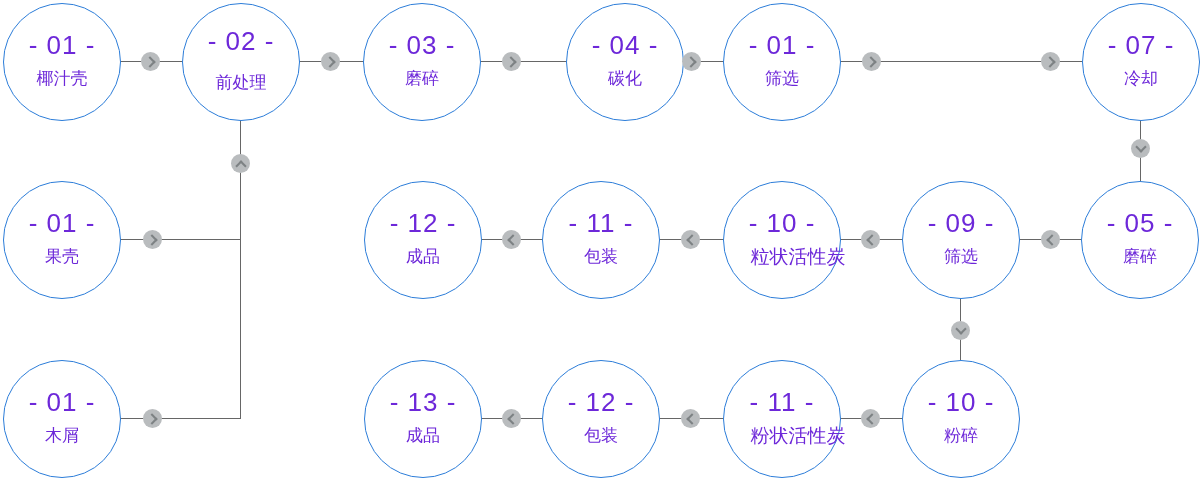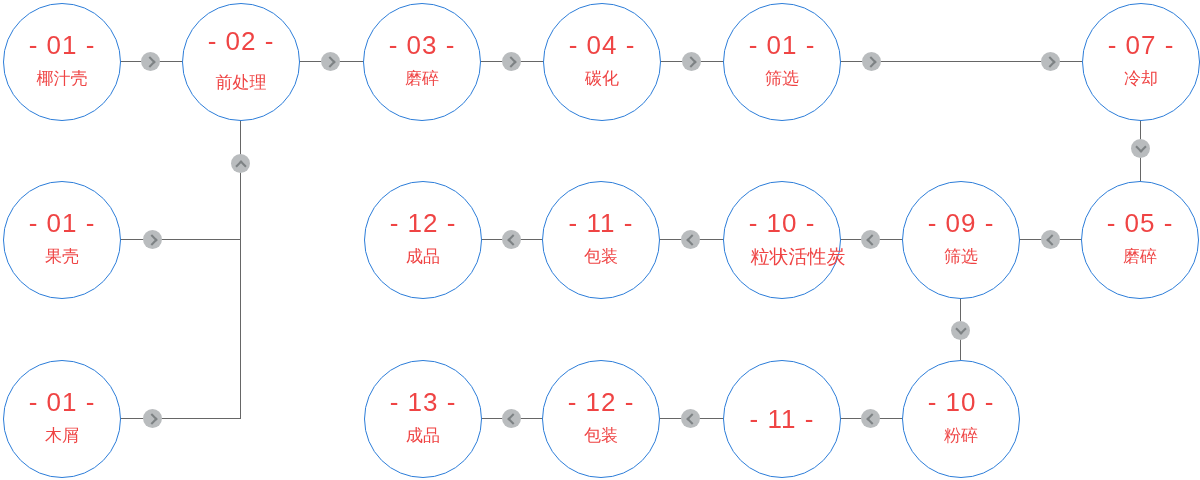--- a/index.html
+++ b/index.html
@@ -16,21 +16,21 @@
   .vline{width:1px;}
   
   .node{
     position:absolute;
     width:116px;height:116px;
     border:1px solid #2c7dd9;
     border-radius:50%;
     background:#ffffff;
     display:flex;flex-direction:column;align-items:center;justify-content:center;
     z-index:2;
-    color:#ef4444;
+    color:#6d28d9;
     text-align:right;
   }
   .node .num{font-size:26px;line-height:33px;letter-spacing:1px;white-space:nowrap;}
   .node .label{font-size:17px;line-height:33px;white-space:nowrap;}
   .node .label.small{font-size:19px;margin-left:32px;}
   
   .conn{
     position:absolute;
     width:19px;height:19px;border-radius:50%;
     background:#b9bcbe;
@@ -67,21 +67,21 @@
     <div class="label">椰汁壳</div>
   </div>
   <div class="node" style="left:182px;top:3px;gap:8px;">
     <div class="num">- 02 -</div>
     <div class="label">前处理</div>
   </div>
   <div class="node" style="left:363px;top:3px;">
     <div class="num">- 03 -</div>
     <div class="label">磨碎</div>
   </div>
-  <div class="node" style="left:543px;top:3px;">
+  <div class="node" style="left:566px;top:3px;">
     <div class="num">- 04 -</div>
     <div class="label">碳化</div>
   </div>
   <div class="node" style="left:723px;top:3px;">
     <div class="num">- 01 -</div>
     <div class="label">筛选</div>
   </div>
   <div class="node" style="left:1082px;top:3px;">
     <div class="num">- 07 -</div>
     <div class="label">冷却</div>
@@ -119,20 +119,21 @@
   <div class="node" style="left:364px;top:360px;">
     <div class="num">- 13 -</div>
     <div class="label">成品</div>
   </div>
   <div class="node" style="left:542px;top:360px;">
     <div class="num">- 12 -</div>
     <div class="label">包装</div>
   </div>
   <div class="node" style="left:723px;top:360px;">
     <div class="num">- 11 -</div>
+    <div class="label small">粉状活性炭</div>
   </div>
   <div class="node" style="left:902px;top:360px;">
     <div class="num">- 10 -</div>
     <div class="label">粉碎</div>
   </div>
 
   <div class="conn right" style="left:141px;top:52px;"></div>
   <div class="conn right" style="left:321px;top:52px;"></div>
   <div class="conn right" style="left:502px;top:52px;"></div>
   <div class="conn right" style="left:682px;top:52px;"></div>

